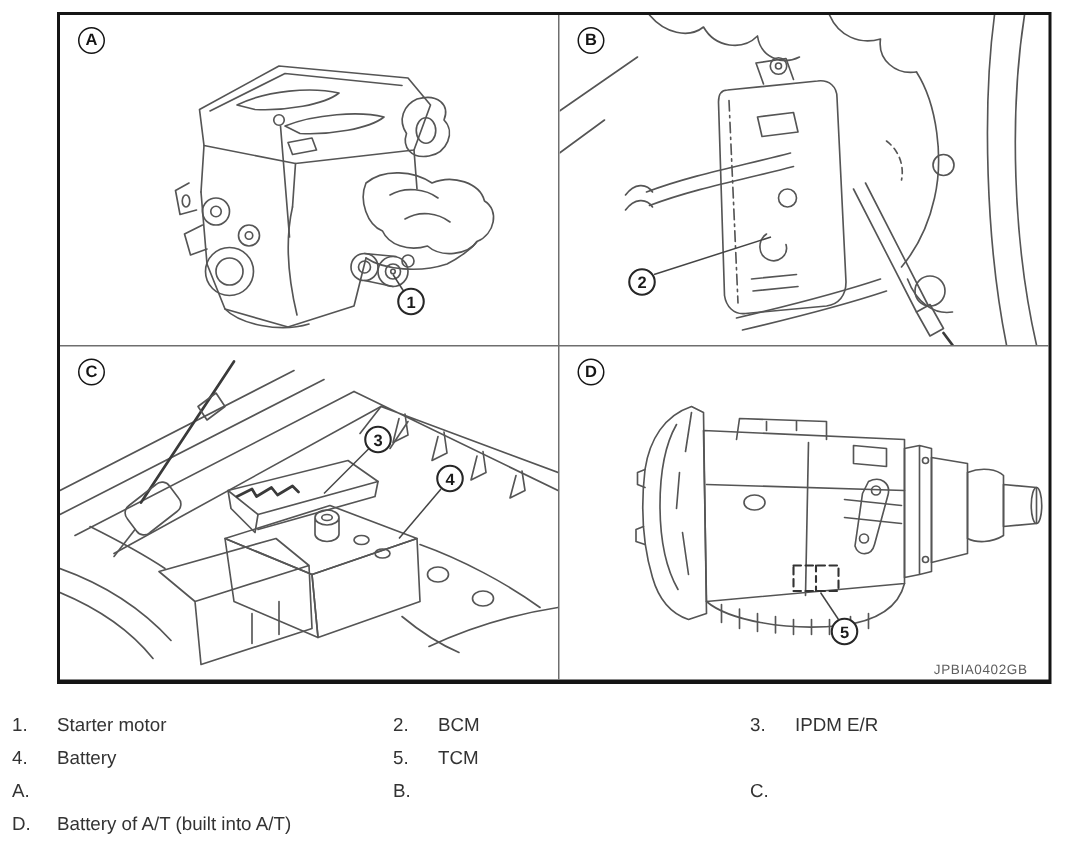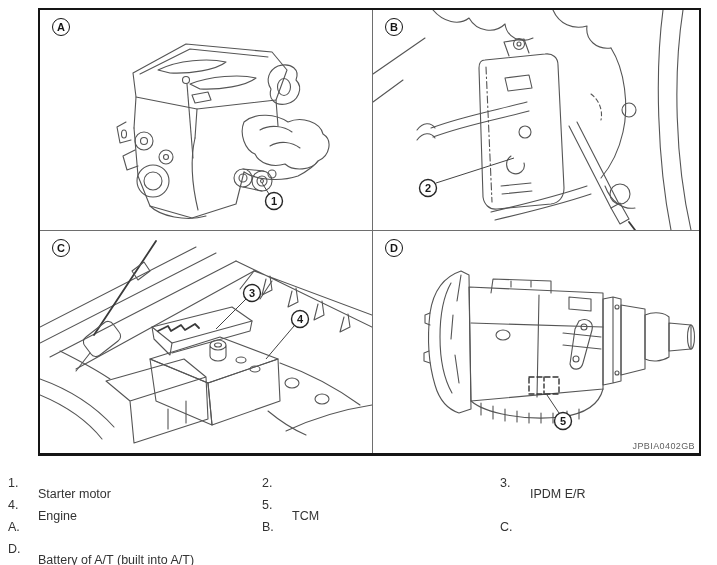--- a/index.html
+++ b/index.html
@@ -18,38 +18,38 @@
   .panel-b{left:333px;top:0;width:326px;height:220px;}
   .panel-c{left:0;top:221px;width:332px;height:222px;}
   .panel-d{left:333px;top:221px;width:326px;height:222px;}
   .panel svg{position:absolute;left:0;top:0;}
 
   .panel-letter{position:absolute;left:12px;top:8px;width:16px;height:16px;
                 border:1.7px solid #151515;border-radius:50%;
                 font-weight:bold;font-size:11px;line-height:16px;text-align:center;
                 color:#151515;background:#fff;box-sizing:content-box;}
 
-  .watermark{position:absolute;right:4px;bottom:2px;font-size:9px;color:#5f5f5f;
+  .watermark{position:absolute;right:14px;bottom:2px;font-size:9px;color:#5f5f5f;
              letter-spacing:.4px;}
 
   
   .art{stroke:#555;fill:none;stroke-width:1.1;stroke-linejoin:round;stroke-linecap:round;}
   .art-bold{stroke:#3a3a3a;stroke-width:1.8;}
   .co-circle{fill:#fff;stroke:#272727;stroke-width:1.4;}
   .co-num{font-family:"Liberation Sans","DejaVu Sans",sans-serif;font-size:11px;
           font-weight:600;fill:#1a1a1a;}
   .leader{stroke:#444;stroke-width:1;fill:none;}
   .dashed{stroke:#333;stroke-width:1.4;fill:none;}
 
   
   .legend{position:absolute;left:0;top:472px;width:717px;font-size:12.5px;color:#333;}
   .lrow{display:grid;grid-template-columns:254px 238px 1fr;height:22px;line-height:22px;}
   .lcell{display:flex;padding-left:8px;white-space:nowrap;}
   .lkey{flex:0 0 30px;}
-  .llabel{flex:1;margin-top:11px;}
+  .llabel{flex:1;}
 </style>
 </head>
 <body>
 
 <div class="page">
 
   <div class="figure">
 
     <div class="panel panel-a">
       <svg width="332" height="220" viewBox="0 0 332 220">
@@ -253,30 +253,31 @@
   </div>
 
   <div class="legend">
     <div class="lrow">
       <div class="lcell">
         <span class="lkey">1.</span>
         <span class="llabel">Starter motor</span>
       </div>
       <div class="lcell">
         <span class="lkey">2.</span>
+        <span class="llabel">BCM</span>
       </div>
       <div class="lcell">
         <span class="lkey">3.</span>
         <span class="llabel">IPDM E/R</span>
       </div>
     </div>
     <div class="lrow">
       <div class="lcell">
         <span class="lkey">4.</span>
-        <span class="llabel">Engine</span>
+        <span class="llabel">Battery</span>
       </div>
       <div class="lcell">
         <span class="lkey">5.</span>
         <span class="llabel">TCM</span>
       </div>
       <div class="lcell"></div>
     </div>
     <div class="lrow">
       <div class="lcell">
         <span class="lkey">A.</span>

